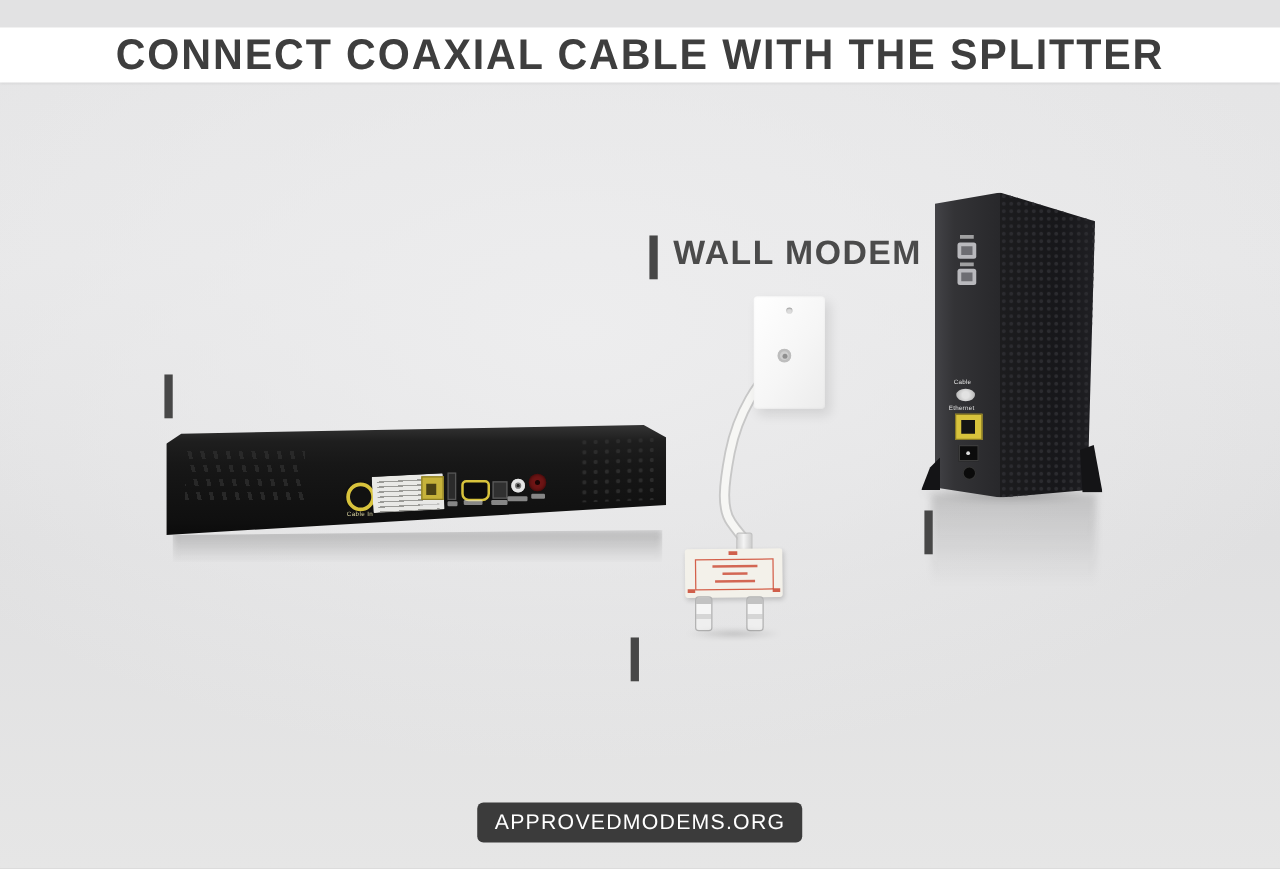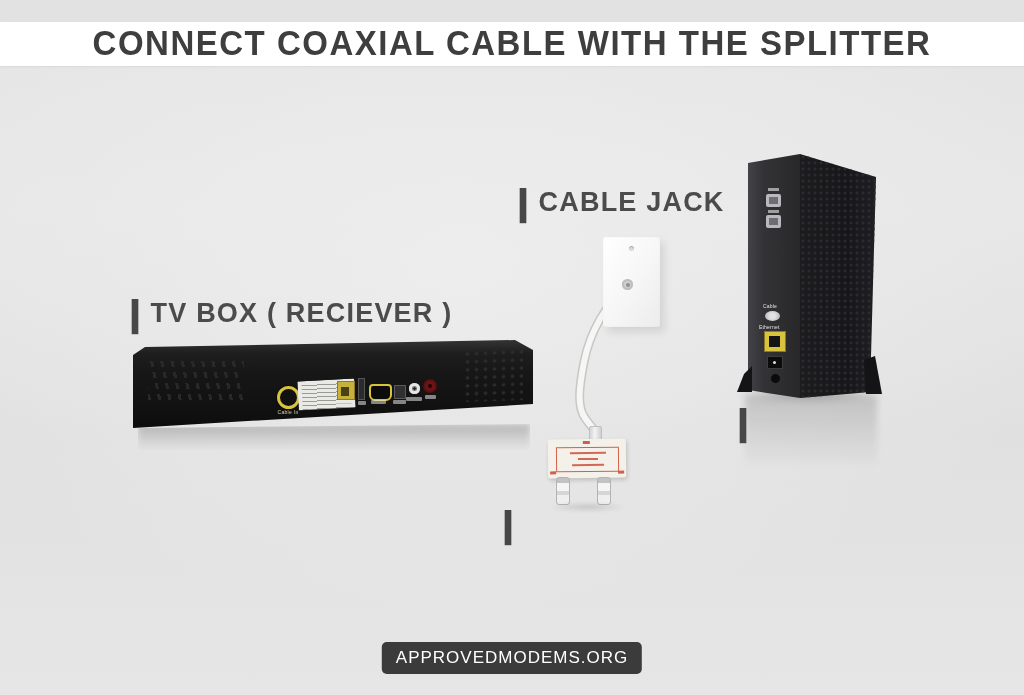--- a/index.html
+++ b/index.html
@@ -196,25 +196,24 @@
     <div class="modem-eth"></div>
     <div class="modem-power"></div>
     <div class="modem-reset"></div>
   </div>
   <div class="modem-front"></div>
   <div class="modem-foot" id="modem-foot-l"></div>
   <div class="modem-foot" id="modem-foot-r"></div>
 
   <div class="anno" id="anno-tvbox">
     <span class="bar">|</span>
-    <span>TV BOX ( RECIEVER )</span>
   </div>
   <div class="anno" id="anno-walljack">
     <span class="bar">|</span>
-    <span>CABLE JACK</span>
+    <span>WALL MODEM</span>
   </div>
   <div class="anno" id="anno-modem">
     <span class="bar">|</span>
   </div>
   <div class="anno" id="anno-splitter">
     <span class="bar">|</span>
   </div>
 
   <div class="badge">APPROVEDMODEMS.ORG</div>
 

